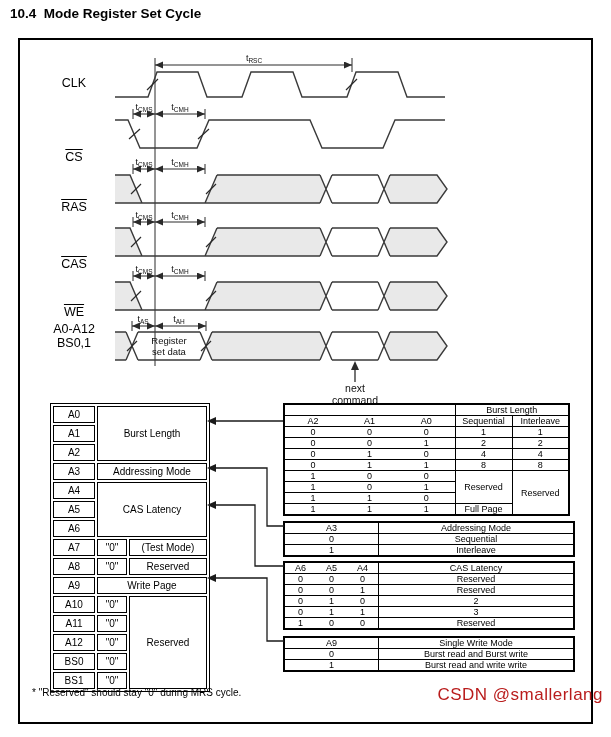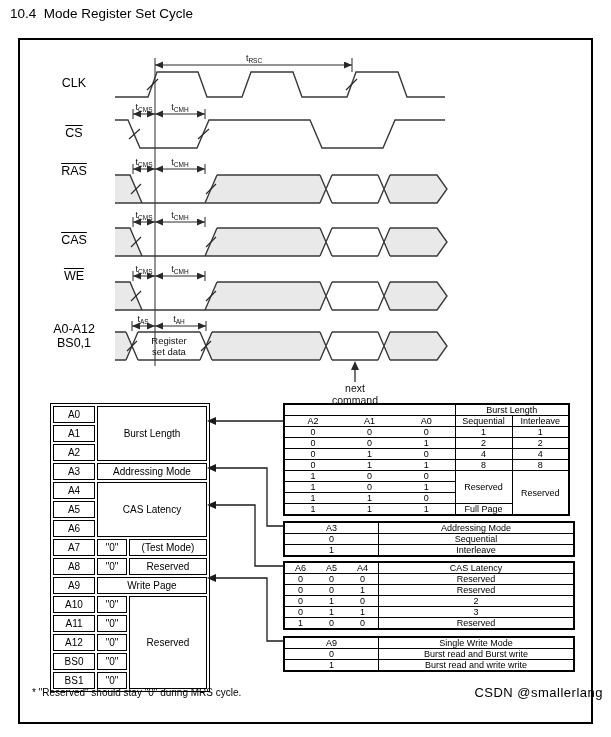--- a/index.html
+++ b/index.html
@@ -1,22 +1,22 @@
 <!DOCTYPE html>
 <html><head>
 <meta charset="utf-8">
 <style>
   html,body{margin:0;padding:0;background:#fff;}
   body{width:611px;height:737px;position:relative;font-family:"Liberation Sans",sans-serif;color:#000;overflow:hidden;}
   .abs{position:absolute;}
-  #title{left:10px;top:6px;font-size:13.5px;font-weight:normal;white-space:pre;}
+  #title{left:10px;top:6px;font-size:13.5px;font-weight:bold;white-space:pre;}
   #frame{left:18px;top:38px;width:571px;height:682px;border:2px solid #000;}
   #wavesvg{left:18px;top:38px;pointer-events:none;}
   .sig-label{left:40px;width:68px;text-align:center;font-size:12.5px;line-height:14px;}
-  .ov{text-decoration:overline;}
+  .ov{text-decoration:overline;margin-top:24px;}
   svg text{font-family:"Liberation Sans",sans-serif;fill:#111;}
   .wf{stroke:#3a3a3a;stroke-width:1.4;fill:none;}
   .wf2{stroke:#2a2a2a;stroke-width:1.3;fill:none;}
   .grey{fill:#e9e9e9;stroke:none;}
   .dimline{stroke:#2a2a2a;stroke-width:1;fill:none;}
   .tick{stroke:#2a2a2a;stroke-width:1.2;fill:none;}
   .dimtext{font-size:9px;}
   .dimtext .sub{font-size:6.5px;}
   .bustext{font-size:9.5px;}
   
@@ -33,21 +33,21 @@
   .ltab td.bit{border-left:none;border-right:none;width:31px;}
   .ltab td.vcol{width:97px;}
   .ltab td.vwide{width:194px;}
   #tbl-burst{left:283px;top:403px;width:287px;}
   #tbl-addr{left:283px;top:521px;width:287px;}
   #tbl-cas{left:283px;top:561px;width:287px;}
   #tbl-write{left:283px;top:636px;width:287px;}
   table.ltab{position:absolute;table-layout:fixed;}
   #connsvg{left:0;top:0;pointer-events:none;}
   #footnote{left:32px;top:687px;font-size:10px;}
-  #watermark{right:8px;top:685px;font-size:13px;color:#000000;letter-spacing:0.5px;}
+  #watermark{right:8px;top:685px;font-size:17px;color:#b91c1c;letter-spacing:0.5px;}
 </style>
 </head>
 <body>
 
 <div class="abs" id="title">10.4  Mode Register Set Cycle</div>
 <div class="abs" id="frame"></div>
 
 <svg class="abs" id="wavesvg" width="575" height="374" viewBox="0 0 575 374">
   <defs>
     <marker id="ah" markerUnits="userSpaceOnUse" markerWidth="9" markerHeight="8" refX="8" refY="3.5" orient="auto-start-reverse">
@@ -149,23 +149,23 @@
   <g>
     <line x1="337" y1="332" x2="337" y2="344" class="wf2"></line>
     <polygon points="333,332 341,332 337,323" fill="#2a2a2a"></polygon>
     <text font-size="10.5" text-anchor="middle" x="337" y="354">next</text>
     <text font-size="10.5" text-anchor="middle" x="337" y="366">command</text>
   </g>
 </svg>
 
 <div class="abs sig-label" style="top:76px">CLK</div>
 <div class="abs sig-label ov" style="top:126px">CS</div>
-<div class="abs sig-label ov" style="top:164px">RAS</div>
+<div class="abs sig-label ov" style="top:176px">RAS</div>
 <div class="abs sig-label ov" style="top:233px">CAS</div>
-<div class="abs sig-label ov" style="top:269px">WE</div>
+<div class="abs sig-label ov" style="top:281px">WE</div>
 <div class="abs sig-label" style="top:322px">
   <span style="display:block">A0-A12</span>
   <span style="display:block">BS0,1</span>
 </div>
 
 <div class="abs" id="regmap">
   <table>
     <tbody>
         <tr>
           <td class="nm">A0</td>

